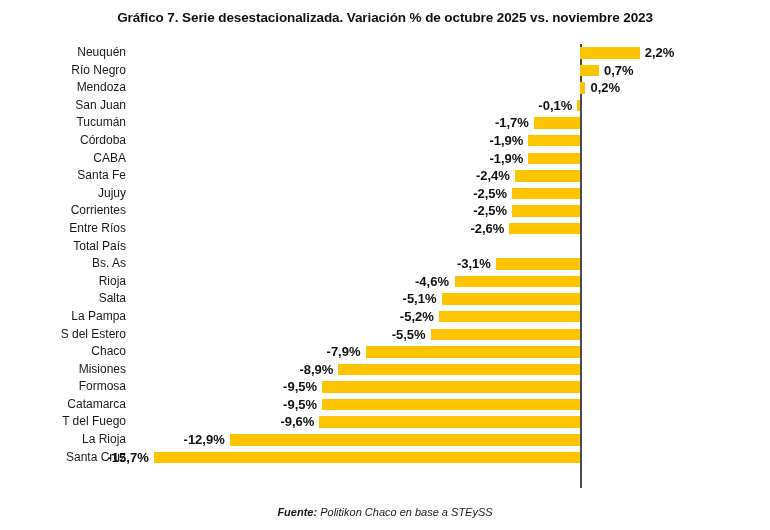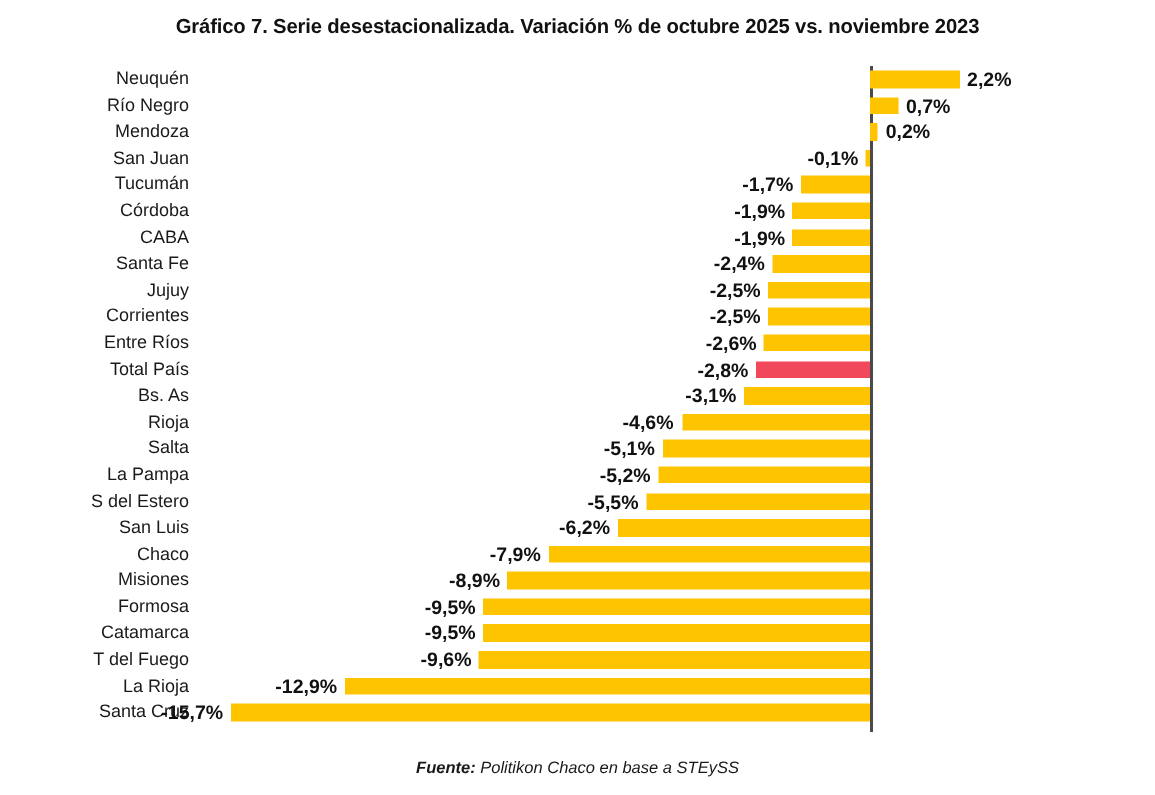--- a/index.html
+++ b/index.html
@@ -191,24 +191,20 @@
         </div>
         <div class="row">
           <div class="cat-label">Entre Ríos</div>
           <div class="bar-wrap">
             <div class="bar" style="left: 377.406px; width: 70.5939px;"></div>
             <div class="val-label" style="right: 247.594px;">-2,6%</div>
           </div>
         </div>
         <div class="row">
           <div class="cat-label">Total País</div>
-          <div class="bar-wrap">
-            <div class="bar highlight" style="left: 371.976px; width: 76.0242px;"></div>
-            <div class="val-label" style="right: 253.024px;">-2,8%</div>
-          </div>
         </div>
         <div class="row">
           <div class="cat-label">Bs. As</div>
           <div class="bar-wrap">
             <div class="bar" style="left: 363.83px; width: 84.1697px;"></div>
             <div class="val-label" style="right: 261.17px;">-3,1%</div>
           </div>
         </div>
         <div class="row">
           <div class="cat-label">Rioja</div>
@@ -229,27 +225,20 @@
           <div class="bar-wrap">
             <div class="bar" style="left: 306.812px; width: 141.188px;"></div>
             <div class="val-label" style="right: 318.188px;">-5,2%</div>
           </div>
         </div>
         <div class="row">
           <div class="cat-label">S del Estero</div>
           <div class="bar-wrap">
             <div class="bar" style="left: 298.667px; width: 149.333px;"></div>
             <div class="val-label" style="right: 326.333px;">-5,5%</div>
-          </div>
-        </div>
-        <div class="row">
-          <div class="cat-label">San Luis</div>
-          <div class="bar-wrap">
-            <div class="bar" style="left: 279.661px; width: 168.339px;"></div>
-            <div class="val-label" style="right: 345.339px;">-6,2%</div>
           </div>
         </div>
         <div class="row">
           <div class="cat-label">Chaco</div>
           <div class="bar-wrap">
             <div class="bar" style="left: 233.503px; width: 214.497px;"></div>
             <div class="val-label" style="right: 391.497px;">-7,9%</div>
           </div>
         </div>
         <div class="row">

